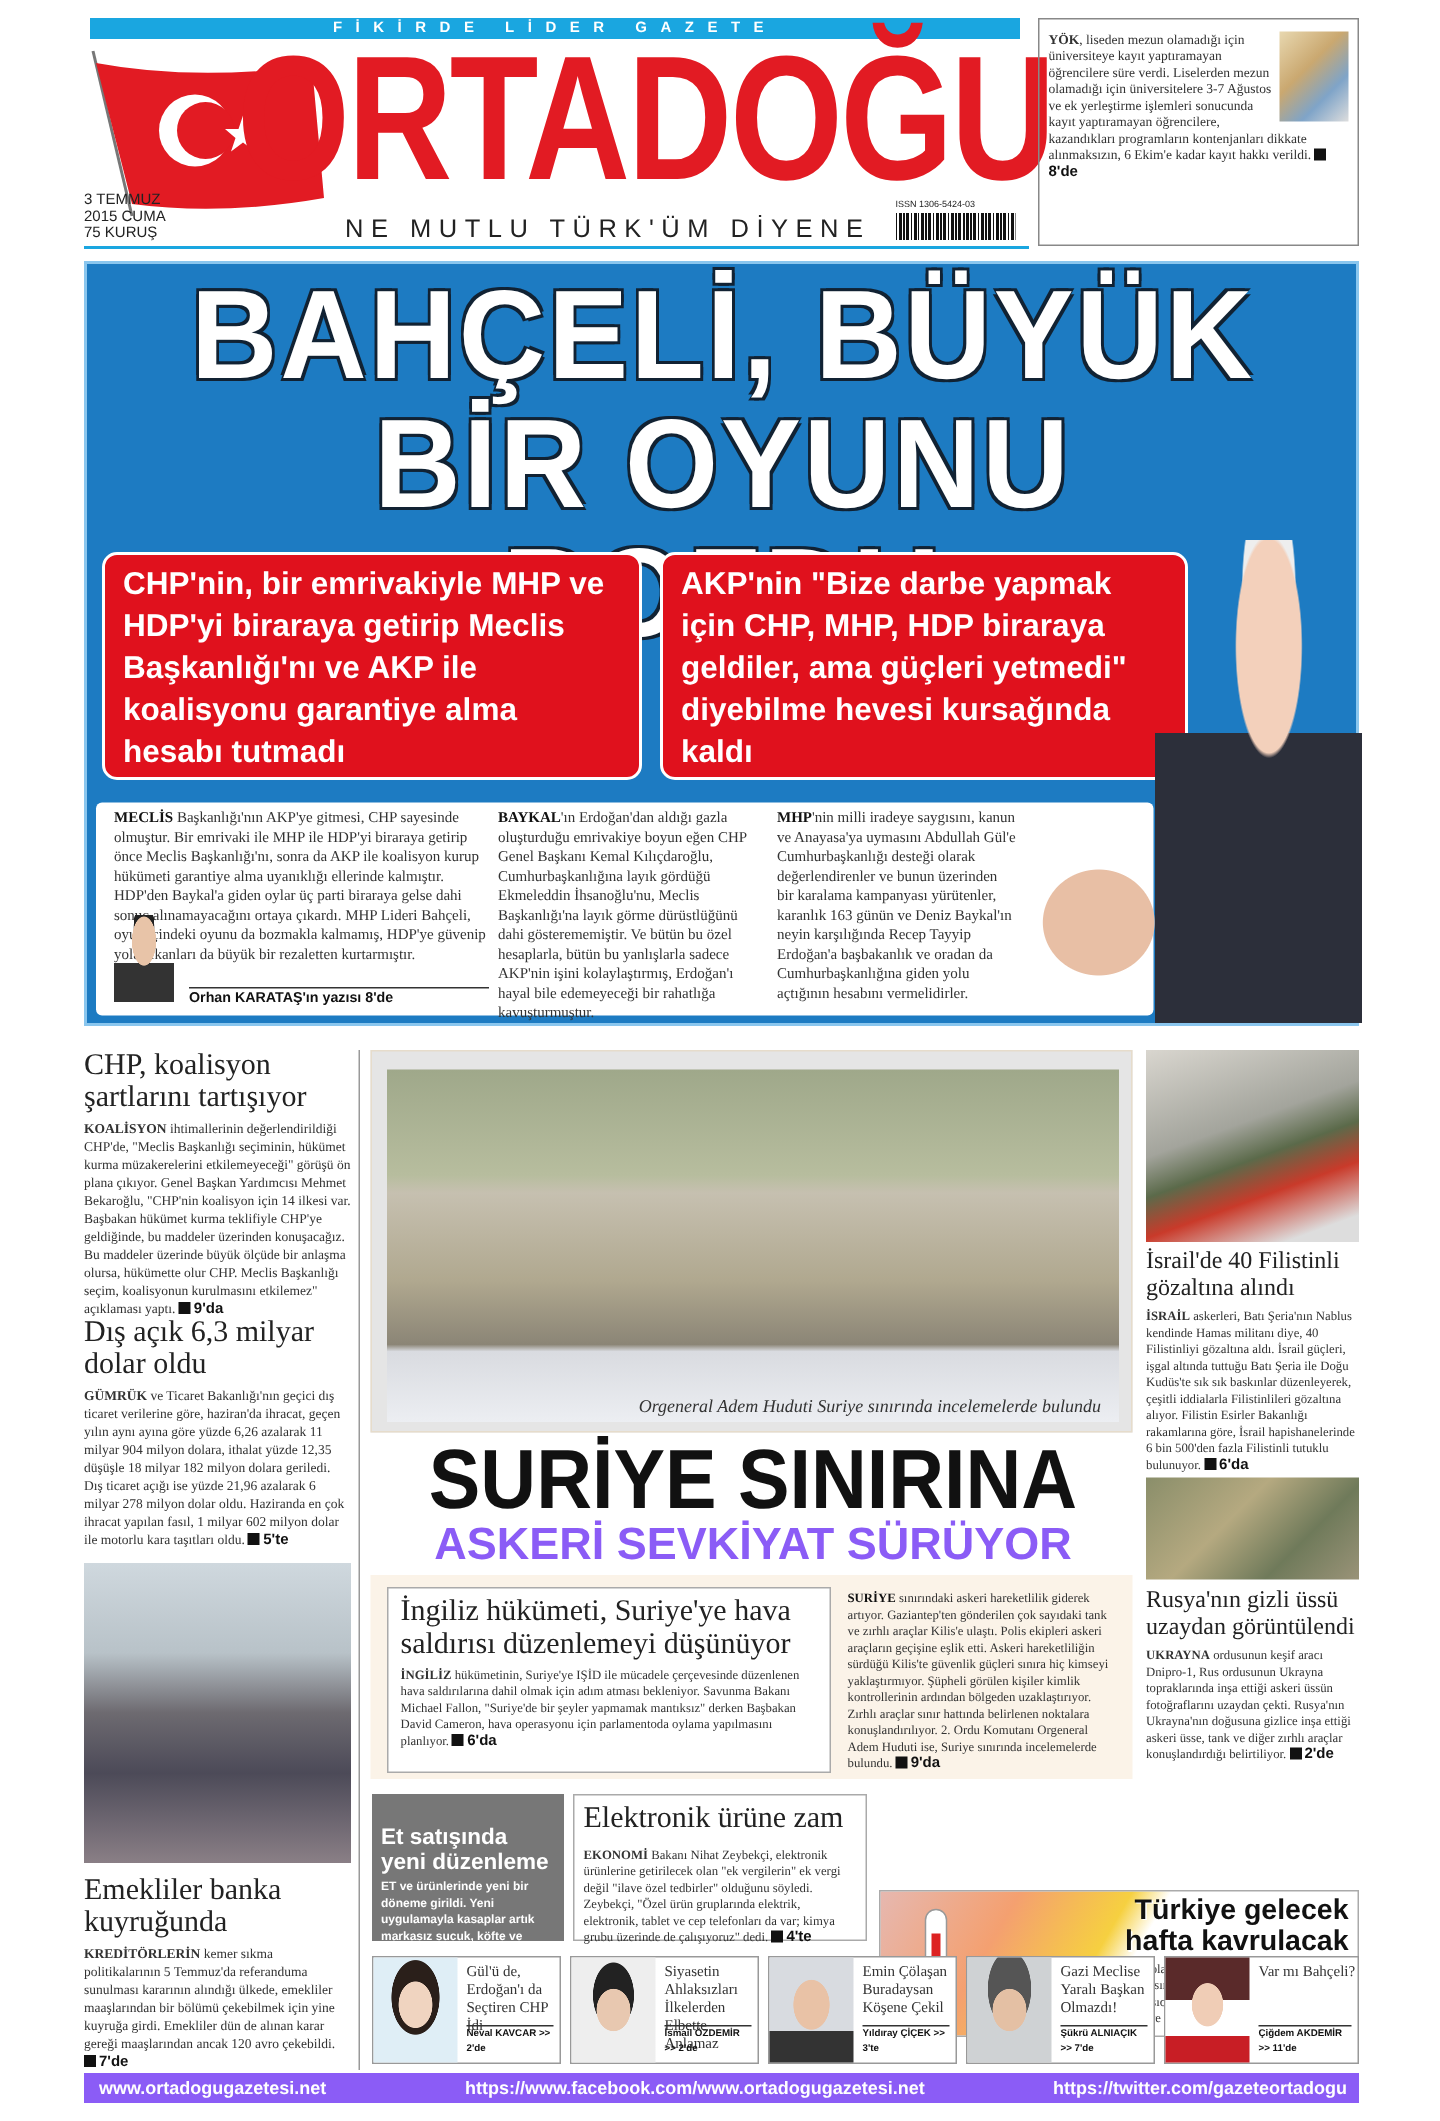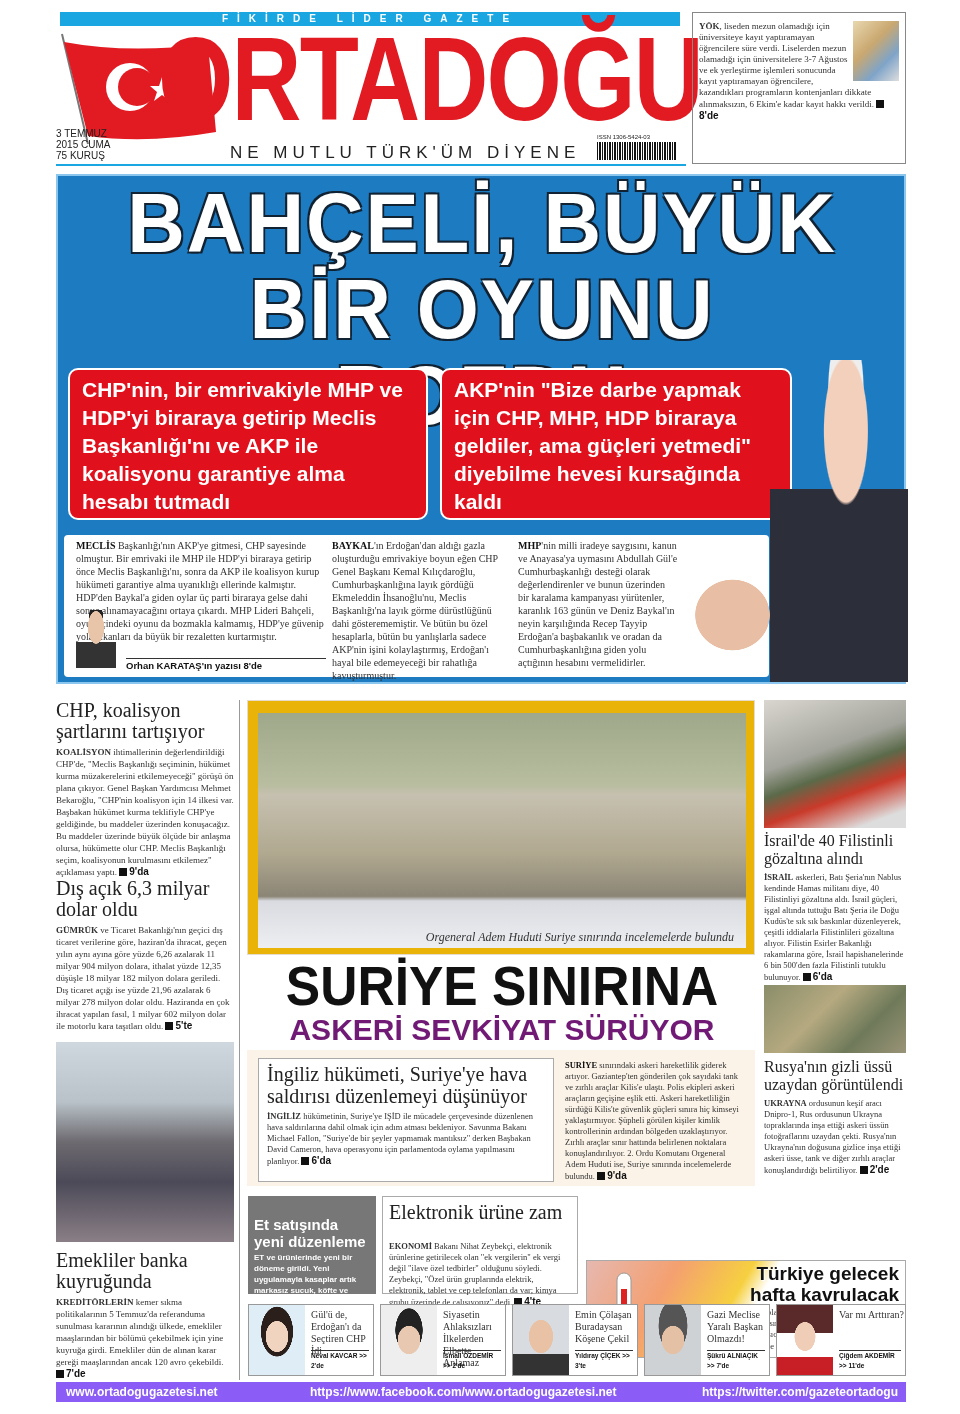--- a/index.html
+++ b/index.html
@@ -24,35 +24,35 @@
 .whitecard{position:absolute;left:64px;top:535px;width:705px;height:142px;background:#fff;border-radius:4px}
 .col{position:absolute;font:10px/13px "Liberation Serif",serif;color:#333}
 .col b{color:#111}
 .bahceli{position:absolute;left:770px;top:360px;width:138px;height:322px;background:radial-gradient(ellipse at 55% 22%,#f3d0bb 0 20%,transparent 21%),radial-gradient(ellipse at 55% 10%,#eee 0 16%,transparent 17%),linear-gradient(180deg,transparent 0 40%,#2c2f3a 40%);border-radius:60px 0 0 0}
 .hand{position:absolute;left:685px;top:570px;width:95px;height:90px;background:radial-gradient(ellipse at 50% 50%,#e8bfa5 0 55%,transparent 56%)}
 .sidehead{font:20px/21px "Liberation Serif",serif;color:#222}
 .sidetext{font:9px/12px "Liberation Serif",serif;color:#333;margin-top:4px}
 .ref{font:bold 10px "Liberation Sans",sans-serif;color:#111}
 .sq{display:inline-block;width:8px;height:8px;background:#111;margin-right:2px;vertical-align:-1px}
 .photo{position:absolute}
-.mainphoto{position:absolute;left:247px;top:700px;width:508px;height:255px;background:#eab308;border:1px solid #e6dccb}
+.mainphoto{position:absolute;left:247px;top:700px;width:508px;height:255px;background:#e5e5e5;border:1px solid #e6dccb}
 .mainphoto .img{position:absolute;left:10px;top:12px;width:488px;height:235px;background:linear-gradient(180deg,#9fa88a 0,#b7bd9e 30%,#c6c0b0 35%,#b0a88f 60%,#8b8576 78%,#d9dbe0 80%,#eceef2 100%)}
 .caption{position:absolute;right:20px;bottom:10px;font:italic 12px/14px "Liberation Serif",serif;color:#333;text-align:right}
 .bighead{position:absolute;left:252px;top:958px;width:500px;font:bold 56px/56px "Liberation Sans",sans-serif;color:#111;text-align:center;transform:scaleX(0.92);transform-origin:center}
-.subhead{position:absolute;left:252px;top:1014px;width:500px;font:bold 30px/32px "Liberation Sans",sans-serif;color:#701a75;text-align:center}
+.subhead{position:absolute;left:252px;top:1014px;width:500px;font:bold 30px/32px "Liberation Sans",sans-serif;color:#8b5cf6;text-align:center}
 .creamband{position:absolute;left:247px;top:1050px;width:508px;height:136px;background:#fbf3e8}
 .ukbox{position:absolute;left:258px;top:1058px;width:296px;height:124px;border:1px solid #aaa;background:#fff;padding:4px 8px}
 .ukbox h4{font:20px/22px "Liberation Serif",serif;font-weight:normal;color:#222}
 .ukbox p{font:8.5px/11px "Liberation Serif",serif;color:#333;margin-top:4px}
 .grey{position:absolute;left:248px;top:1196px;width:128px;height:98px;background:#777;color:#fff;padding:20px 6px}
 .grey h4{font:bold 15px/17px "Liberation Sans",sans-serif}
 .grey p{font:bold 8px/11px "Liberation Sans",sans-serif;margin-top:2px}
 .elbox{position:absolute;left:382px;top:1196px;width:196px;height:98px;border:1px solid #aaa;padding:4px 6px}
 .elbox h4{font:20px/22px "Liberation Serif",serif;font-weight:normal}
-.elbox p{font:8.5px/11px "Liberation Serif",serif;color:#333;margin-top:18px}
+.elbox p{font:8.5px/11px "Liberation Serif",serif;color:#333;margin-top:8px}
 .heat{position:absolute;left:586px;top:1260px;width:320px;height:98px;border:1px solid #aaa;background:linear-gradient(120deg,#e6b8b0 0,#f4a070 25%,#f6d040 45%,#fff 52%)}
 .heat h4{position:absolute;right:6px;top:2px;font:bold 19px/21px "Liberation Sans",sans-serif;color:#111;text-align:right;text-shadow:1px 1px 0 #fff}
 .heat p{position:absolute;left:152px;top:46px;width:162px;font:8.5px/11px "Liberation Serif",serif;color:#333}
 .colcard{position:absolute;top:1304px;height:72px;border:1px solid #999;background:#fff}
 .colcard .face{position:absolute;left:0;top:0;width:56px;height:70px}
 .colcard .t{position:absolute;left:62px;top:4px;font:10px/12px "Liberation Serif",serif;color:#333}
 .colcard .a{position:absolute;left:62px;bottom:4px;right:4px;border-top:1px solid #333;font:bold 6.5px/10px "Liberation Sans",sans-serif;color:#111}
 .footer{position:absolute;left:56px;top:1382px;width:850px;height:20px;background:#8b5cf6;color:#fff;font:bold 12px/20px "Liberation Sans",sans-serif}
 .footer span{position:absolute}
 .vline{position:absolute;width:1px;background:#999}
@@ -174,21 +174,21 @@
   <div class="t">Emin Çölaşan Buradaysan Köşene Çekil</div>
   <div class="a">Yıldıray ÇİÇEK &gt;&gt; 3'te</div>
 </div>
 <div class="colcard" style="left:644px;width:126px">
   <div class="face" style="background:radial-gradient(ellipse at 50% 50%,#e4c0a4 0 28%,transparent 29%),radial-gradient(ellipse at 50% 30%,#555 0 36%,#cfd2d4 37%)"></div>
   <div class="t">Gazi Meclise Yaralı Başkan Olmazdı!</div>
   <div class="a">Şükrü ALNIAÇIK &gt;&gt; 7'de</div>
 </div>
 <div class="colcard" style="left:776px;width:130px">
   <div class="face" style="background:radial-gradient(ellipse at 50% 45%,#f0cdb6 0 26%,transparent 27%),linear-gradient(180deg,#5a2a2a 0 40%,#fff 40% 75%,#c81e25 75%)"></div>
-  <div class="t">Var mı Arttıran?</div>
+  <div class="t">Var mı Bahçeli?</div>
   <div class="a">Çiğdem AKDEMİR &gt;&gt; 11'de</div>
 </div>
 
 <div class="footer">
   <span style="left:10px">www.ortadogugazetesi.net</span>
   <span style="left:254px">https://www.facebook.com/www.ortadogugazetesi.net</span>
   <span style="right:8px">https://twitter.com/gazeteortadogu</span>
 </div>
 
 </body></html>

